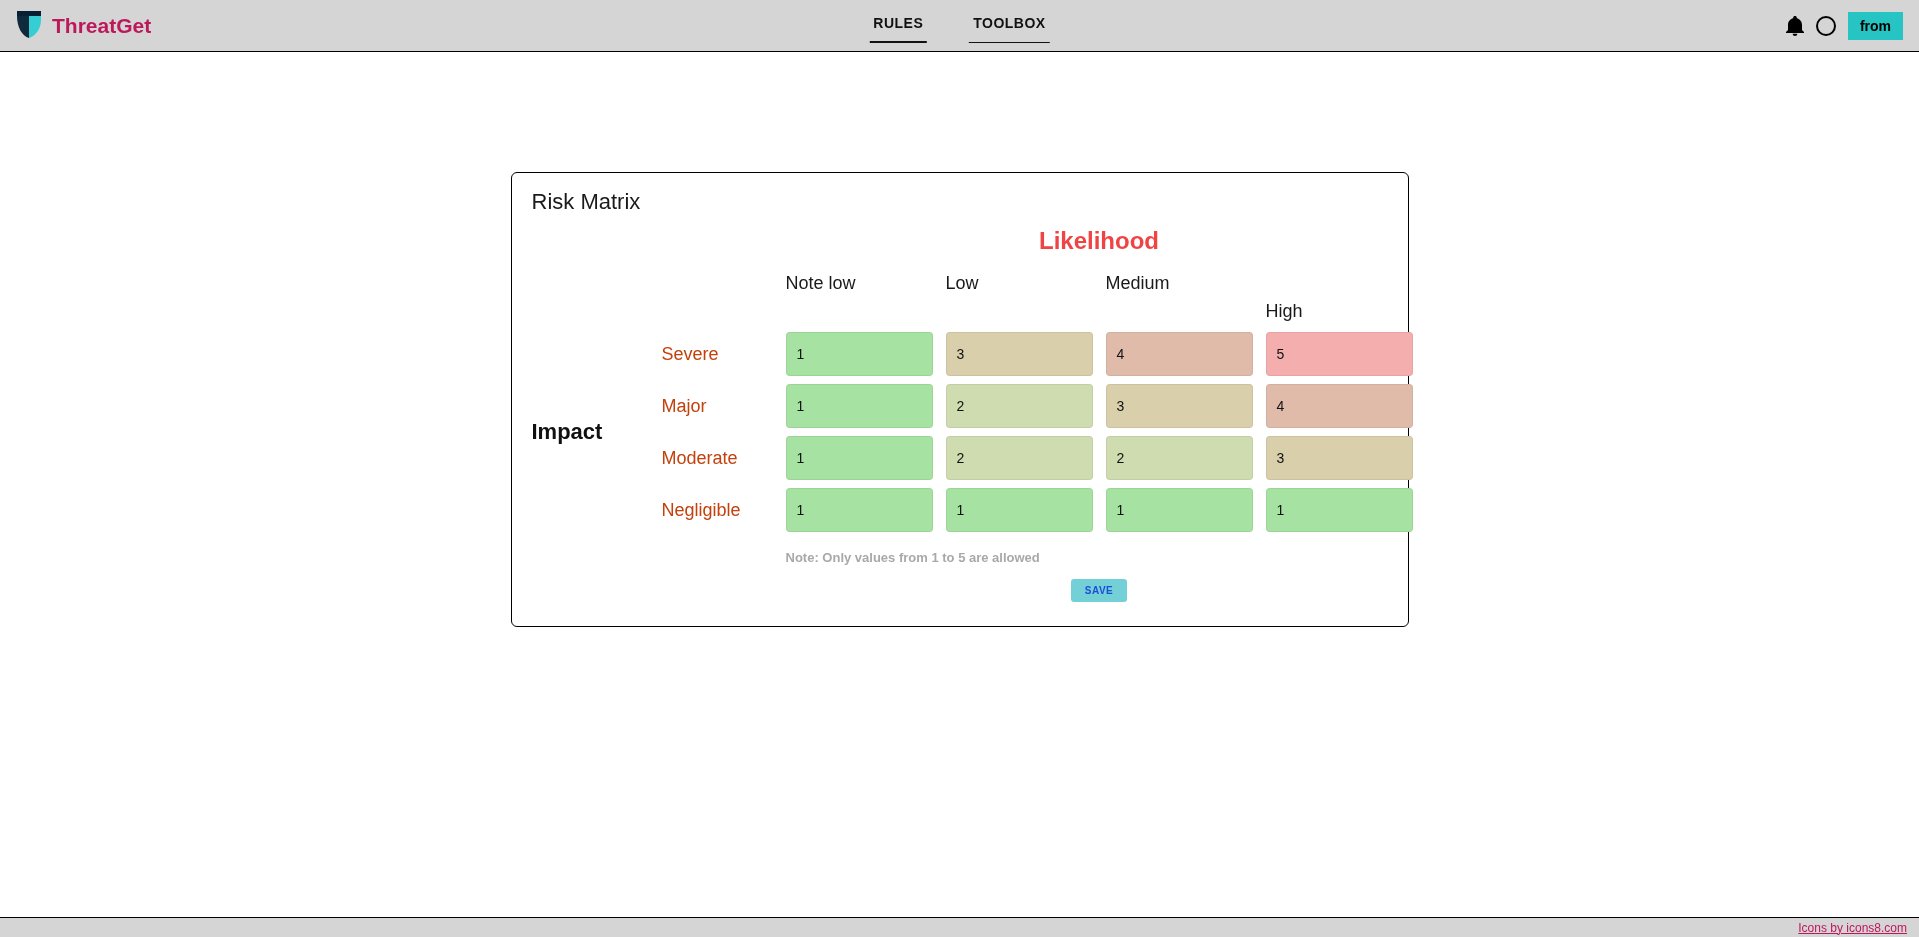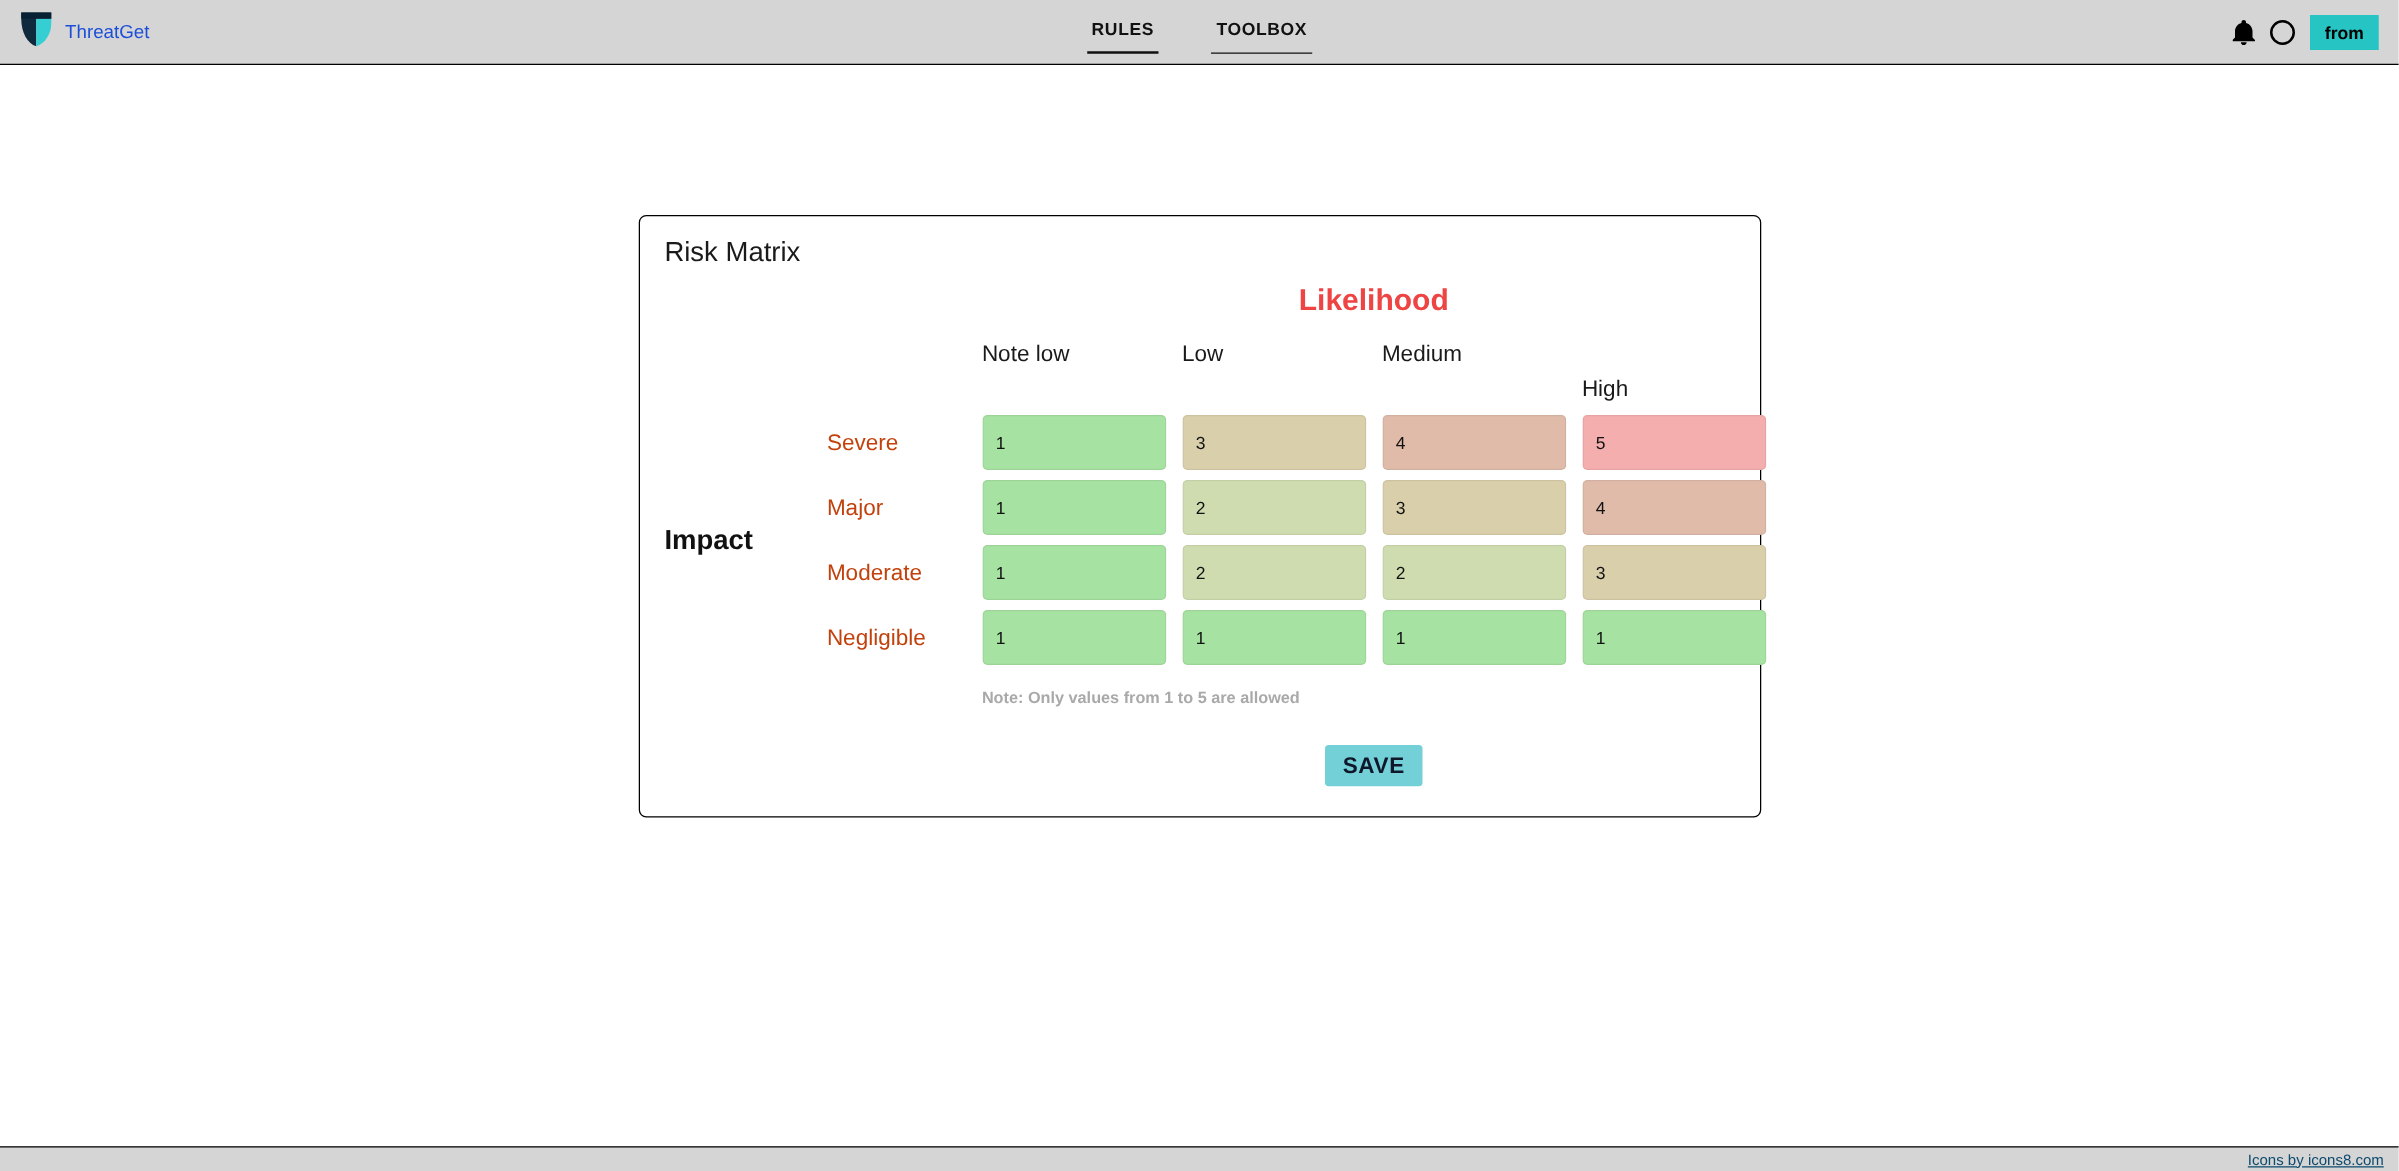--- a/index.html
+++ b/index.html
@@ -6,21 +6,21 @@
   html, body { height: 100%; font-family: "Segoe UI", Tahoma, Geneva, sans-serif; }
   body { display: flex; flex-direction: column; background: #fff; }
 
   
   .topbar {
     display: flex; align-items: center; height: 52px;
     background: #d5d5d5; border-bottom: 1px solid #000; padding: 0 16px;
     position: relative;
   }
   .brand { display: flex; align-items: center; gap: 10px; }
-  .brand-name { font-size: 15px; font-weight: 400; color: #1d4ed8; }
+  .brand-name { font-size: 21px; font-weight: 700; color: #be185d; }
   .brand-logo { display: block; }
 
   .topnav { position: absolute; left: 50%; transform: translateX(-50%); display: flex; gap: 42px; }
   .topnav-item {
     font-size: 14px; font-weight: 700; letter-spacing: 0.5px; color: #111;
     padding: 6px 4px 10px 4px; cursor: pointer; border-bottom: 2px solid transparent;
   }
   .topnav-item.active { border-bottom: 2px solid #111; }
   .topnav-item:not(.active) { border-bottom: 1px solid #111; }
 
@@ -68,30 +68,30 @@
   .cell {
     height: 44px; border-radius: 4px; display: flex; align-items: center;
     padding-left: 10px; font-size: 14px; color: #111; border: 1px solid rgba(0,0,0,0.06);
   }
   .note {
     grid-column: 3 / span 4; font-size: 13px; font-weight: 600; color: #a9a9a9;
     padding: 14px 0 14px 4px;
   }
   .save-row { grid-column: 3 / span 4; display: flex; justify-content: center; }
   .save-btn {
-    background: #73d0d6; border: none; border-radius: 3px; color: #0f172a;
-    font-weight: 700; letter-spacing: 0.5px; font-size: 18px; padding: 6px 14px; cursor: pointer; margin-top: 17px;
+    background: #73d0d6; border: none; border-radius: 3px; color: #1d4ed8;
+    font-weight: 700; letter-spacing: 0.5px; font-size: 10px; padding: 6px 14px; cursor: pointer;
   }
 
   
   .footer {
     height: 20px; background: #d5d5d5; border-top: 1px solid #000;
     display: flex; justify-content: flex-end; align-items: center; padding: 0 12px;
   }
-  .footer a { font-size: 12px; color: #0c4a6e; text-decoration: underline; cursor: pointer; }
+  .footer a { font-size: 12px; color: #be185d; text-decoration: underline; cursor: pointer; }
 </style>
 </head>
 <body>
 
 <div class="topbar">
   <div class="brand">
     <span class="brand-logo">
       <svg width="26" height="30" viewBox="0 0 26 30">
         <path d="M1 2 L25 2 L25 7 L13 7 L13 29 C6 27 1 18 1 7 Z" fill="#0e2a3c"></path>
         <path d="M13 7 L25 7 L25 11 C25 19 20 27 13 29 Z" fill="#35cfd3"></path>

